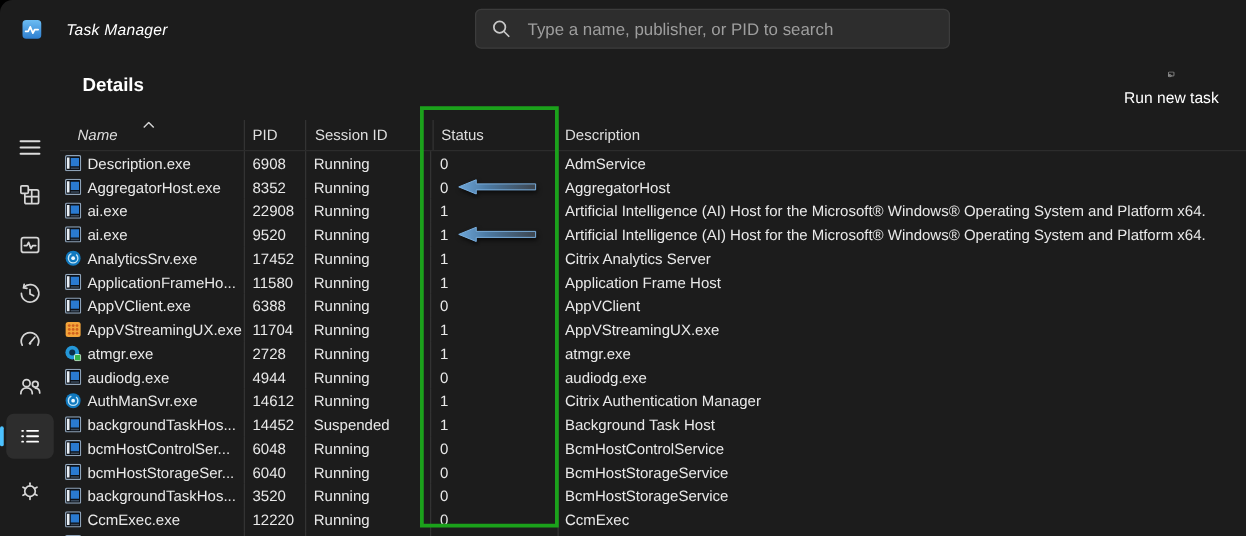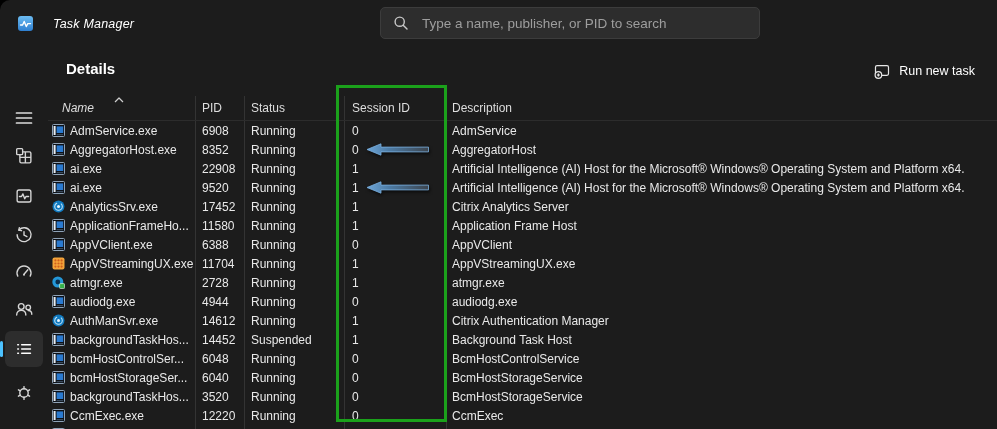--- a/index.html
+++ b/index.html
@@ -23,21 +23,21 @@
   
   .sidebar{position:absolute;left:0;top:48px;bottom:0;width:48px;}
   .side-item{position:absolute;left:5px;width:38px;height:34px;border-radius:6px;
     display:flex;align-items:center;justify-content:center;cursor:pointer;}
   .side-item.selected{background:#2d2d2d;height:36px;}
   .accent-pill{position:absolute;left:0px;width:3px;height:16px;border-radius:2px;}
   
   .page-title{position:absolute;left:66px;top:60px;font-size:15px;font-weight:bold;color:#ffffff;}
   .run-task-btn{position:absolute;right:12px;top:57px;height:28px;display:flex;align-items:center;gap:9px;
     padding:0 10px;border-radius:4px;color:#ffffff;font-size:12.5px;cursor:pointer;background:transparent;border:none;
-    font-family:"Liberation Sans",sans-serif;}
+    font-family:"Liberation Sans",sans-serif;flex-direction:column;}
   
   .table{position:absolute;left:48px;top:96px;right:0;bottom:0;font-size:12px;}
   .thead{display:flex;height:24px;padding-left:2px;position:relative;
     border-bottom:1px solid rgba(255,255,255,0.07);color:#dedede;}
   .thead .cell{display:flex;align-items:center;}
   .trow{display:flex;height:19px;padding-left:2px;}
   .cell{box-sizing:border-box;white-space:nowrap;overflow:hidden;display:flex;align-items:center;}
   .c-name{width:146px;border-right:1px solid rgba(255,255,255,0.10);padding-left:0;}
   .thead .c-name{padding-left:12px;font-style:italic;}
   .c-pid{width:49px;border-right:1px solid rgba(255,255,255,0.10);padding-left:6px;}
@@ -247,36 +247,36 @@
     <svg width="16" height="15">
         <use href="#ui-run-task"></use>
       </svg>
     <span>Run new task</span>
   </button>
 
   <div class="table">
     <div class="thead">
       <div class="cell c-name">Name</div>
       <div class="cell c-pid">PID</div>
+      <div class="cell c-session">Session ID</div>
       <div class="cell c-status">Status</div>
-      <div class="cell c-session">Session ID</div>
       <div class="cell c-desc">Description</div>
       <svg class="sort-caret" width="10" height="6">
           <use href="#ui-sort-asc"></use>
         </svg>
     </div>
     <div id="tbody">
   <div class="trow">
     <div class="cell c-name">
       <span class="ficon">
         <svg width="13" height="13">
                 <use href="#fi-app"></use>
               </svg>
       </span>
-      <span>AdmService.exe</span>
+      <span>Description.exe</span>
     </div>
     <div class="cell c-pid">6908</div>
     <div class="cell c-status">Running</div>
     <div class="cell c-session">
       <span>0</span>
 
     </div>
     <div class="cell c-desc">AdmService</div>
   </div>
 

